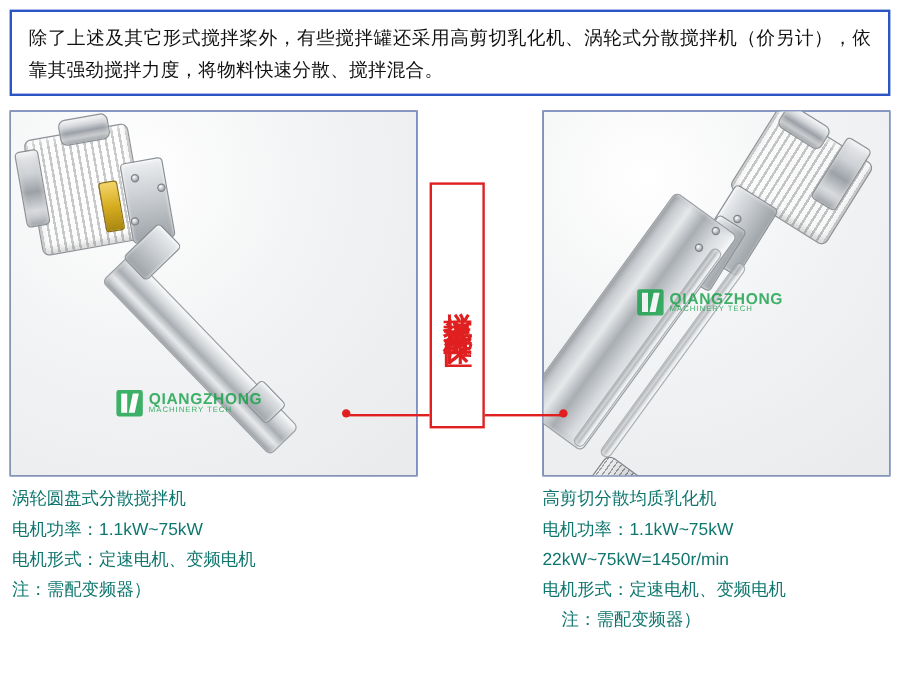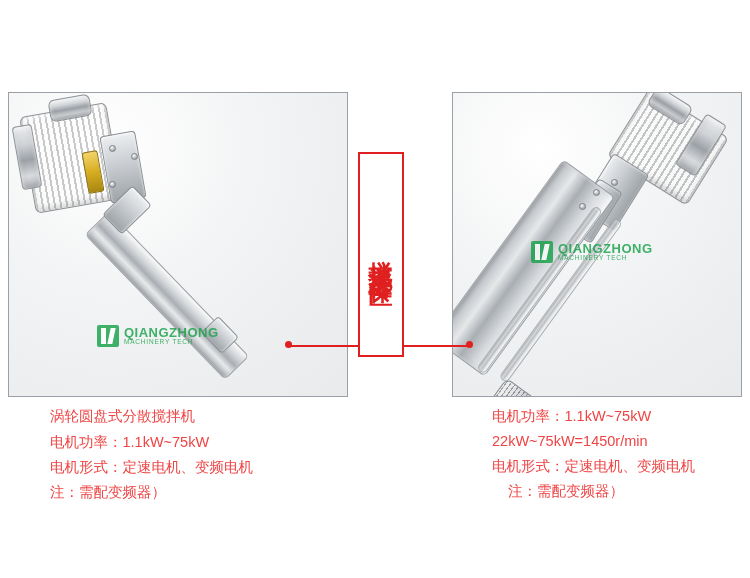--- a/index.html
+++ b/index.html
@@ -192,37 +192,39 @@
     background: #e02020;
     border-radius: 50%;
   }
 
   
   .spec {
     position: absolute;
     top: 404px;
     font-size: 14.5px;
     line-height: 25px;
-    color: #ef4444;
-    margin-left: 40px;
+    color: #0f766e;
   }
   .spec-left { left: 10px; width: 420px; }
   .spec-right { left: 452px; width: 292px; }
   .spec .title {
     font-size: 14.5px;
     margin-bottom: 1px;
   }
   .spec .row { white-space: nowrap; }
   .spec .indent { padding-left: 16px; }
 </style>
 </head>
 <body>
 
 <div class="page">
 
+  <div class="banner">
+    <p>除了上述及其它形式搅拌桨外，有些搅拌罐还采用高剪切乳化机、涡轮式分散搅拌机（价另计），依靠其强劲搅拌力度，将物料快速分散、搅拌混合。</p>
+  </div>
 
   <div class="photo-panel photo-left">
     <div class="photo-inner">
 
       <div class="motor-body ribbed" style="left:18px; top:16px; width:86px; height:96px; transform: rotate(-10deg);"></div>
       <div class="motor-body" style="left:40px; top:4px; width:40px; height:20px; transform: rotate(-10deg);"></div>
       <div class="motor-body" style="left:8px; top:32px; width:18px; height:62px; border-radius:4px; transform: rotate(-10deg);"></div>
 
       <div class="flange" style="left:96px; top:40px; width:34px; height:66px; transform: rotate(-10deg);"></div>
       <div class="ring-yellow" style="left:76px; top:58px; width:14px; height:40px; transform: rotate(-10deg);"></div>
@@ -285,19 +287,20 @@
   <div class="dot-red" style="left:466px; top:341px;"></div>
 
   <div class="spec spec-left">
     <div class="title row">涡轮圆盘式分散搅拌机</div>
     <div class="row">电机功率：1.1kW~75kW</div>
     <div class="row">电机形式：定速电机、变频电机</div>
     <div class="row">注：需配变频器）</div>
   </div>
 
   <div class="spec spec-right">
+    <div class="title row">高剪切分散均质乳化机</div>
     <div class="row">电机功率：1.1kW~75kW</div>
     <div class="row">22kW~75kW=1450r/min</div>
     <div class="row">电机形式：定速电机、变频电机</div>
     <div class="row indent">注：需配变频器）</div>
   </div>
 
 </div>
 
 </body></html>

